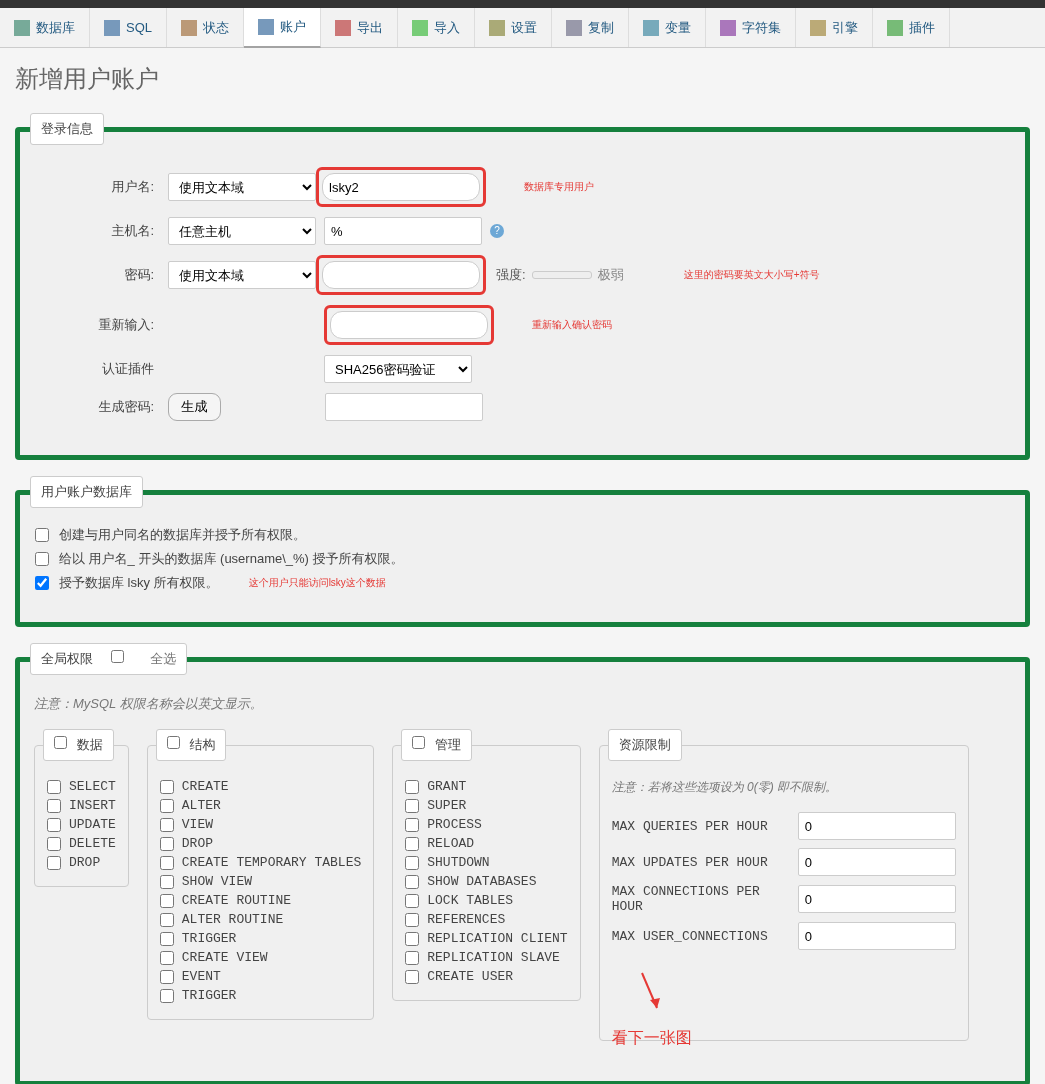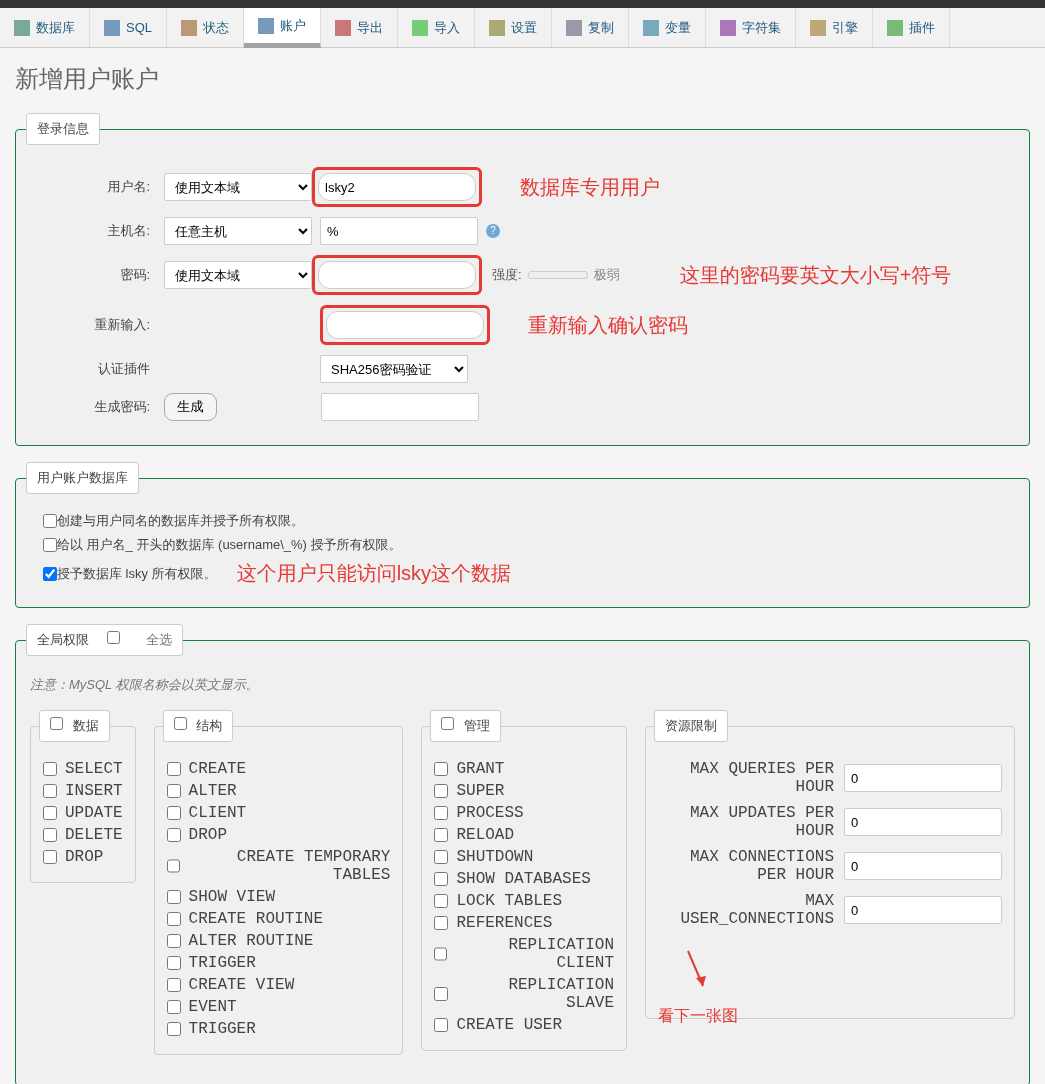--- a/index.html
+++ b/index.html
@@ -1,49 +1,49 @@
 <!DOCTYPE html>
 <html><head>
 <meta charset="utf-8">
 <style>
 * { box-sizing: border-box; margin: 0; padding: 0; }
 body { font-family: sans-serif; font-size: 13px; background: #f5f5f5; color: #444; width: 1045px; }
 .topbar { background: #333; color: #ccc; height: 8px; padding: 0 10px; font-size: 11px; overflow: hidden; }
 .tabs { background: #f2f2f2; border-bottom: 1px solid #ccc; display: flex; height: 40px; }
 .tab { padding: 10px 14px; border-right: 1px solid #ddd; display: flex; align-items: center; gap: 6px; cursor: pointer; color: #235a81; }
-.tab.active { background: #fff; border-bottom: 5px solid #a3a3a3; margin-bottom: -1px; }
+.tab.active { background: #fff; border-bottom: 2px solid #a3a3a3; margin-bottom: -1px; }
 .icon { width: 16px; height: 16px; display: inline-block; }
 .page { padding: 15px; }
 h2 { font-size: 24px; font-weight: normal; color: #666; margin-bottom: 18px; }
-fieldset { border: 1px solid #15803d; border-radius: 4px; background: #f0f0f0; padding: 12px 14px 14px; margin-bottom: 16px; position: relative; }
+fieldset { border: 5px solid #15803d; border-radius: 4px; background: #f0f0f0; padding: 12px 14px 24px; margin-bottom: 16px; position: relative; }
 legend { background: #fff; border: 1px solid #ccc; border-radius: 3px; padding: 6px 10px; font-size: 13px; color: #444; margin-left: -4px; }
 legend .cb { margin-right: 6px; }
 legend a { color: #737373; text-decoration: none; margin-left: 17px; }
 .row { display: flex; align-items: center; margin: 10px 0; }
 .row label.lbl { width: 134px; text-align: right; padding-right: 14px; color: #444; }
 select, input[type=text], input[type=password] { border: 1px solid #ccc; border-radius: 2px; padding: 4px 6px; font-size: 13px; height: 28px; background: #fff; }
 select.sel { width: 148px; }
 input.txt { width: 158px; margin-left: 8px; }
 .highlight { border: 3px solid #e53935; border-radius: 6px; padding: 3px; display: inline-block; }
 .highlight input, .highlight .inner-wrap { margin-left: 0 !important; border-radius: 12px; }
-.annot { color: #e53935; font-size: 20px; margin-left: 38px; }
+.annot { color: #e53935; font-size: 10px; margin-left: 38px; }
 .help-ic { display: inline-block; width: 14px; height: 14px; border-radius: 50%; background: #6da8d6; color: #fff; text-align: center; line-height: 14px; font-size: 10px; margin-left: 8px; }
 .strength-lbl { margin-left: 10px; color: #555; }
 .meter { width: 60px; height: 8px; background: #eee; border: 1px solid #ccc; border-radius: 3px; display: inline-block; margin: 0 6px; }
 .weak { color: #888; }
 .btn { border: 1px solid #aaa; border-radius: 9px; padding: 4px 12px; background: #f5f5f5; cursor: pointer; }
-.chk-line { display: flex; align-items: center; margin: 6px 13px; }
+.chk-line { display: flex; align-items: center; margin: 6px 1px; gap: 10px; }
 .chk-line input { width: 14px; height: 14px; }
 .note { color: #777; font-style: italic; margin: 8px 0 16px; font-size: 13px; }
 .priv-row { display: flex; gap: 18px; align-items: flex-start; }
 .priv-box { border: 1px solid #ccc; border-radius: 4px; background: #f0f0f0; padding: 10px 12px 12px; }
 .priv-box legend { font-size: 13px; }
 .priv-list { margin-top: 8px; }
 .priv-list .chk-line { margin: 4px 0; gap: 8px; }
-.mono { font-family: "Courier New", monospace; font-size: 16px; text-align: right; }
+.mono { font-family: "Courier New", monospace; font-size: 13px; }
 .res-row { display: flex; align-items: center; margin: 8px 0; gap: 10px; }
 .res-row .mono { width: 176px; }
 .res-row input { width: 158px; }
 .arrow-ann { color: #e53935; font-size: 16px; margin-top: 20px; }
 </style>
 </head>
 <body>
 
 <div class="topbar"></div>
 
@@ -213,21 +213,21 @@
             <div class="chk-line">
               <input type="checkbox" style="">
               <span class="mono">CREATE</span>
             </div>
             <div class="chk-line">
               <input type="checkbox" style="">
               <span class="mono">ALTER</span>
             </div>
             <div class="chk-line">
               <input type="checkbox" style="">
-              <span class="mono">CLIENT</span>
+              <span class="mono">VIEW</span>
             </div>
             <div class="chk-line">
               <input type="checkbox" style="">
               <span class="mono">DROP</span>
             </div>
             <div class="chk-line">
               <input type="checkbox" style="">
               <span class="mono">CREATE TEMPORARY TABLES</span>
             </div>
             <div class="chk-line">
@@ -306,20 +306,21 @@
             </div>
             <div class="chk-line">
               <input type="checkbox" style="">
               <span class="mono">CREATE USER</span>
             </div>
           </div>
       </fieldset>
 
       <fieldset class="priv-box" style="width:350px">
         <legend>资源限制</legend>
+        <div class="note" style="font-size:12px">注意：若将这些选项设为 0(零) 即不限制。</div>
         <div id="res-list">
             <div class="res-row">
               <span class="mono">MAX QUERIES PER HOUR</span>
               <input type="text" value="0" style="">
             </div>
             <div class="res-row">
               <span class="mono">MAX UPDATES PER HOUR</span>
               <input type="text" value="0" style="">
             </div>
             <div class="res-row">

